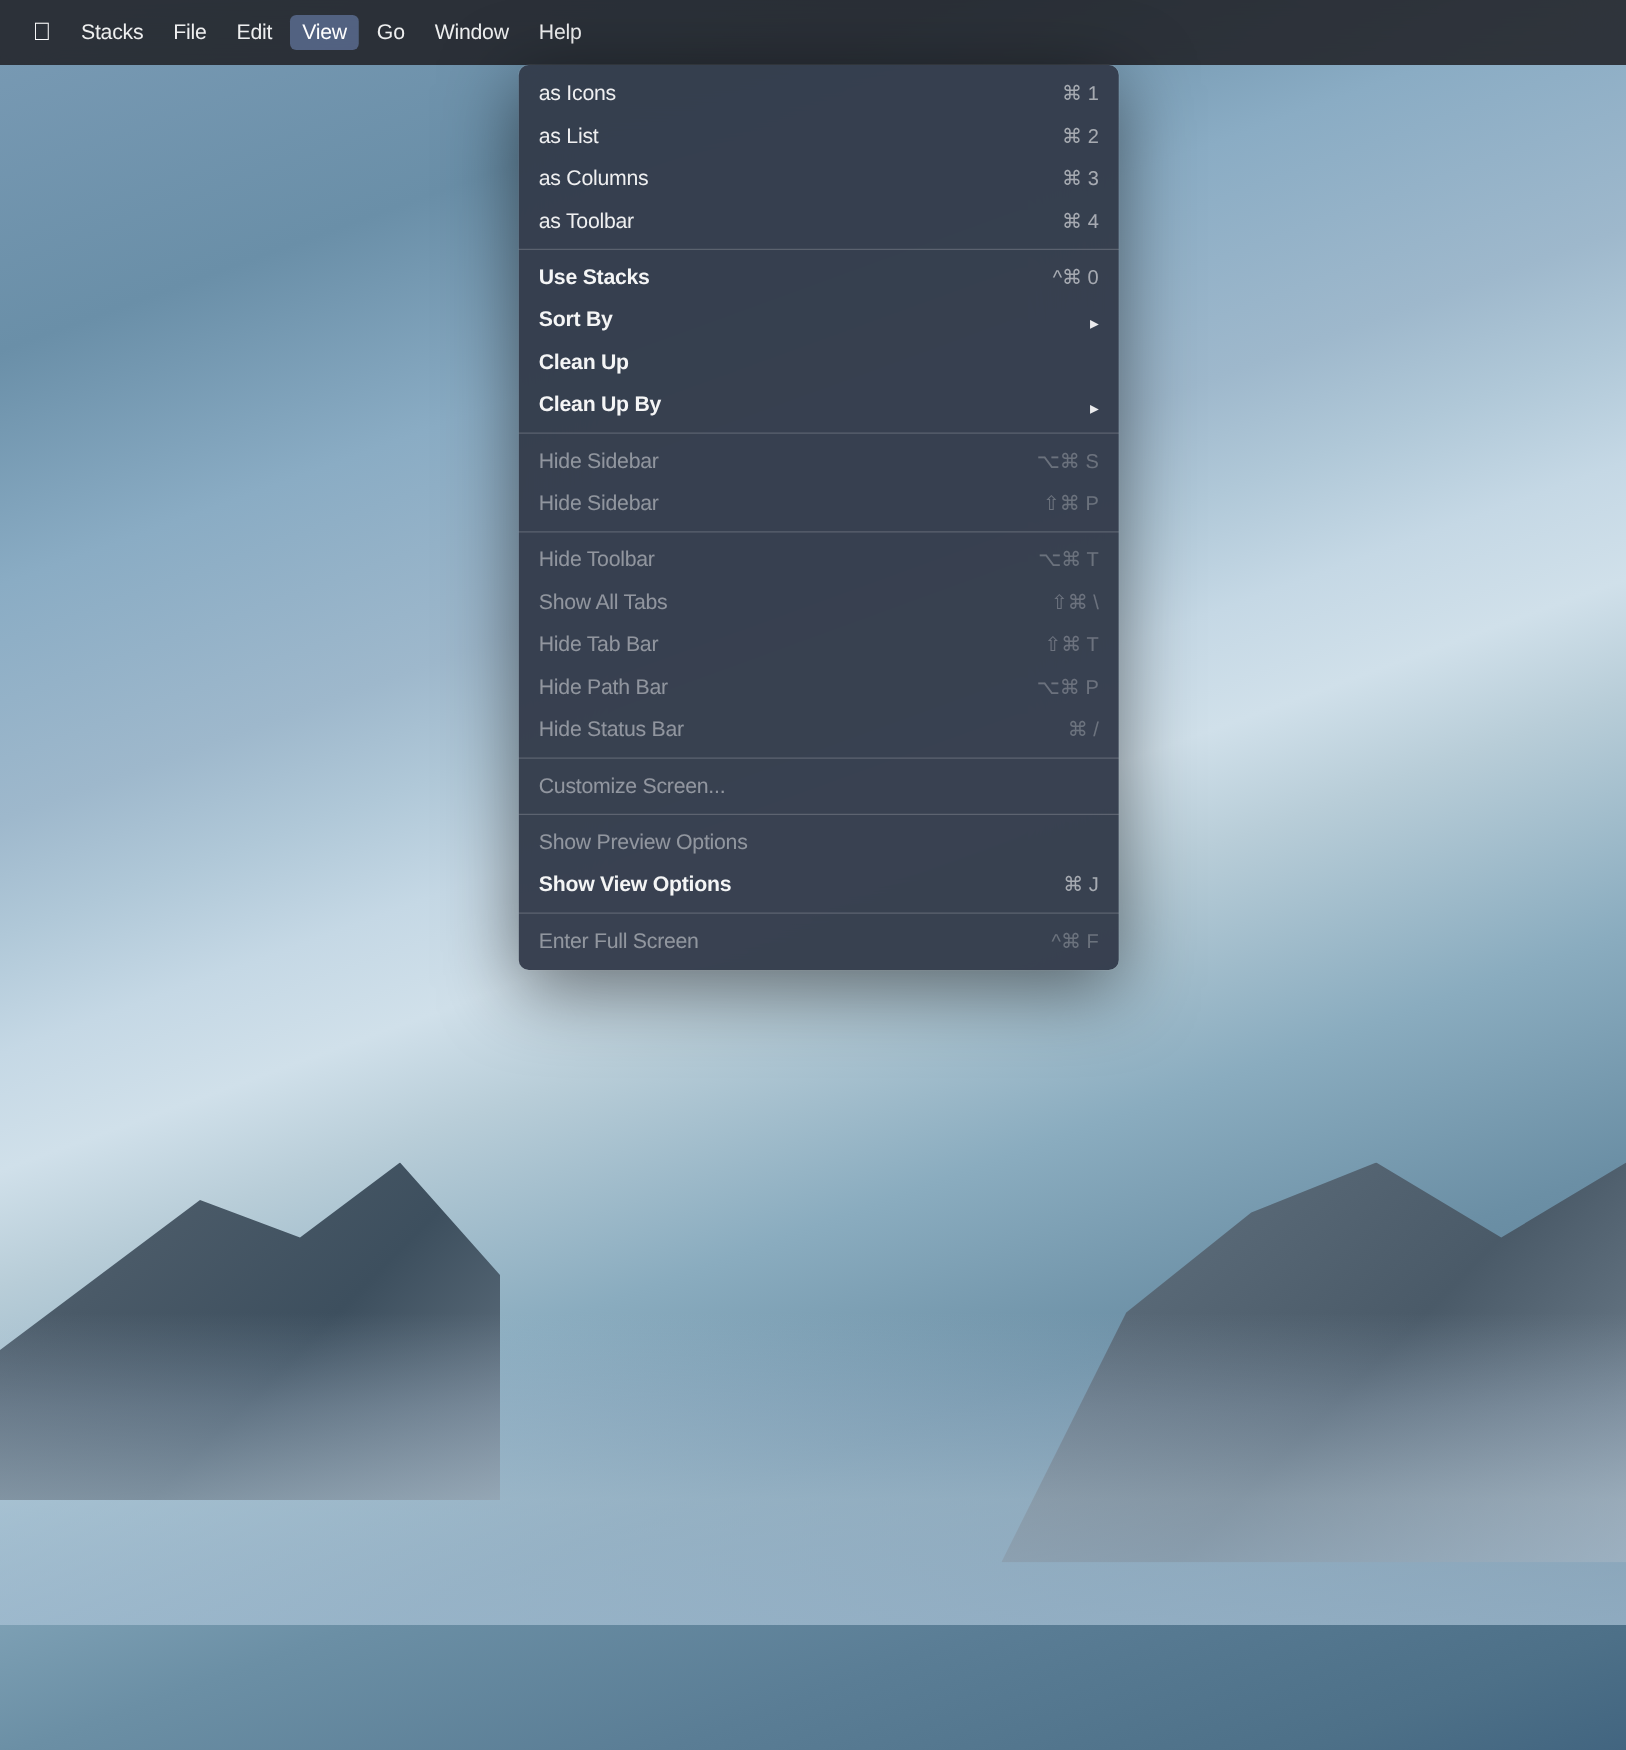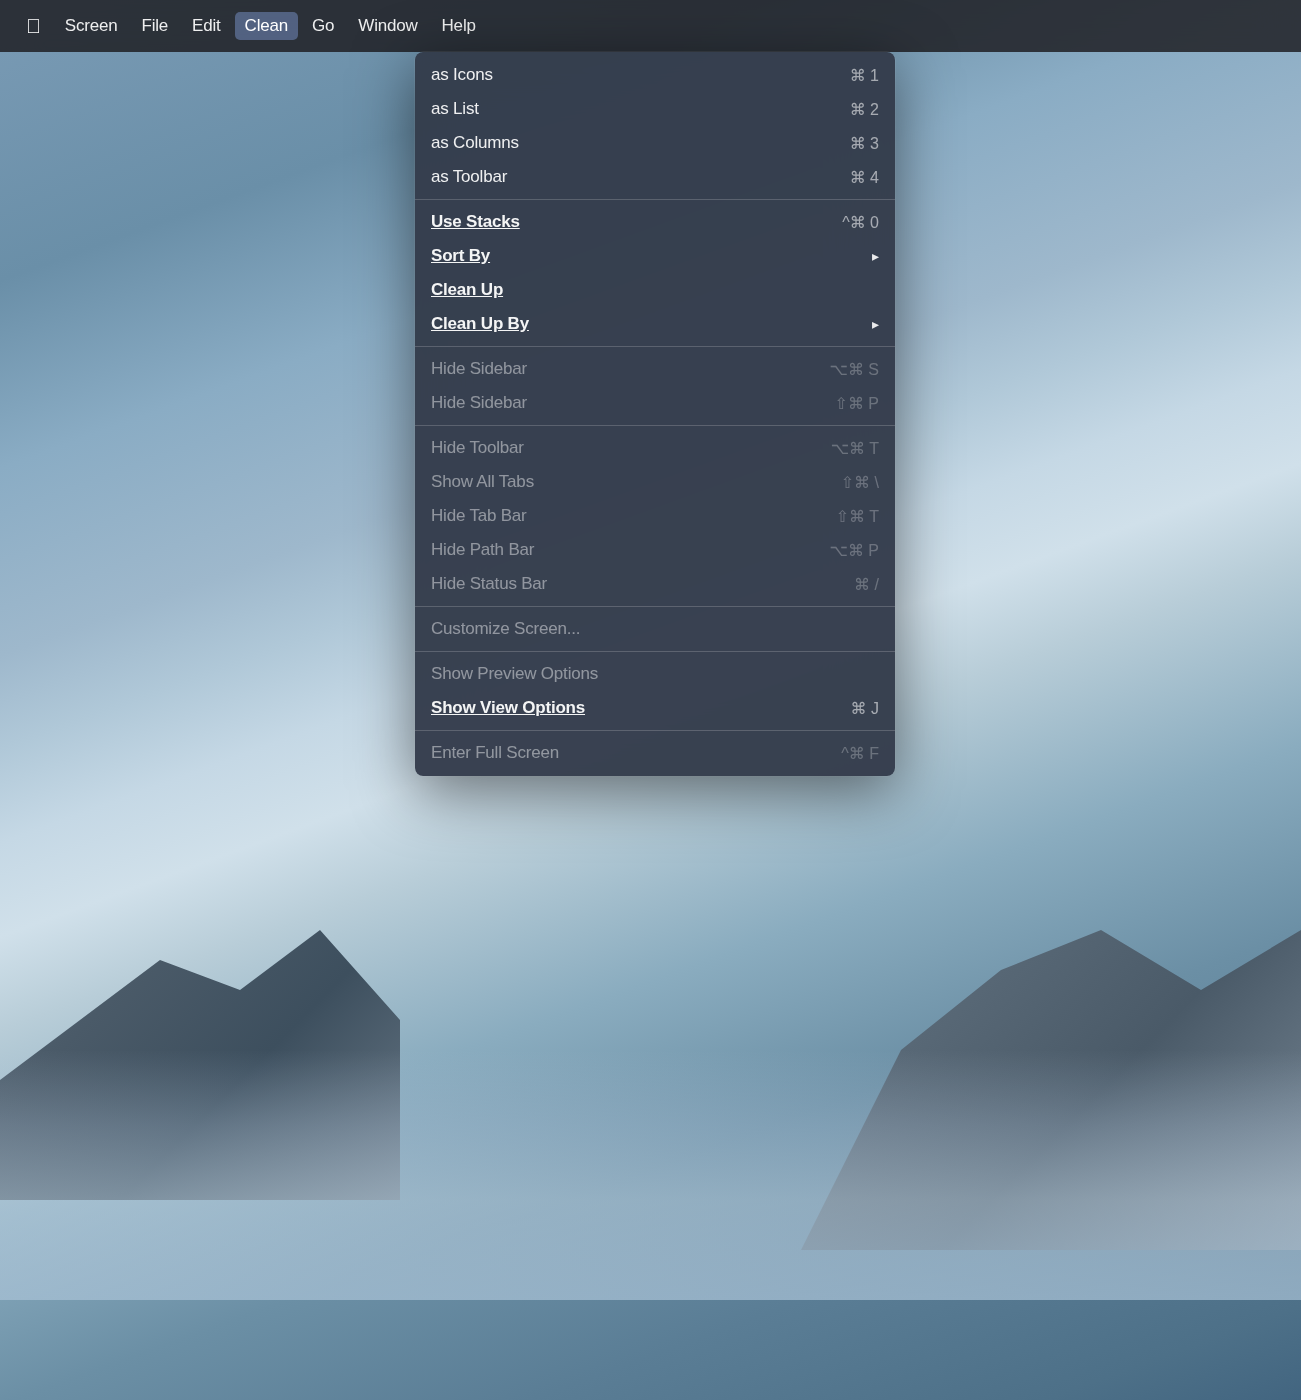--- a/index.html
+++ b/index.html
@@ -124,21 +124,21 @@
       background: rgba(52, 60, 75, 0.97);
       backdrop-filter: blur(30px);
       border-radius: 8px;
       padding: 6px 0;
       z-index: 200;
       box-shadow: 0 15px 60px rgba(0, 0, 0, 0.5), 0 0 0 0.5px rgba(255,255,255,0.15);
     }
 
     .menu-item {
       display: flex;
-      align-items: center;
+      align-items: flex-end;
       justify-content: space-between;
       padding: 7px 16px;
       cursor: default;
       min-height: 32px;
     }
 
     .menu-item-label {
       font-size: 17px;
       font-weight: 400;
       letter-spacing: -0.2px;
@@ -163,21 +163,20 @@
       color: rgba(255, 255, 255, 0.45);
     }
 
     .menu-item.disabled .menu-item-shortcut {
       color: rgba(255, 255, 255, 0.35);
     }
 
     .menu-item.bold .menu-item-label {
       font-weight: 600;
       color: rgba(255, 255, 255, 0.95);
-      text-decoration: underline;
     }
 
     .menu-separator {
       height: 1px;
       background: rgba(255, 255, 255, 0.18);
       margin: 5px 0;
     }
 
     .submenu-arrow {
       font-size: 14px;
@@ -191,24 +190,24 @@
 </head>
 <body>
 
 <div class="desktop-bg"></div>
 <div class="rock-left"></div>
 <div class="rock-right"></div>
 <div class="water-mist"></div>
 
 <div class="menu-bar">
   <div class="menu-bar-item apple-logo"></div>
-  <div class="menu-bar-item">Screen</div>
+  <div class="menu-bar-item">Stacks</div>
   <div class="menu-bar-item">File</div>
   <div class="menu-bar-item">Edit</div>
-  <div class="menu-bar-item active">Clean</div>
+  <div class="menu-bar-item active">View</div>
   <div class="menu-bar-item">Go</div>
   <div class="menu-bar-item">Window</div>
   <div class="menu-bar-item">Help</div>
 </div>
 
 <div class="dropdown-menu">
 
   <div class="menu-item enabled">
     <span class="menu-item-label">as Icons</span>
     <span class="menu-item-shortcut">⌘ 1</span>

